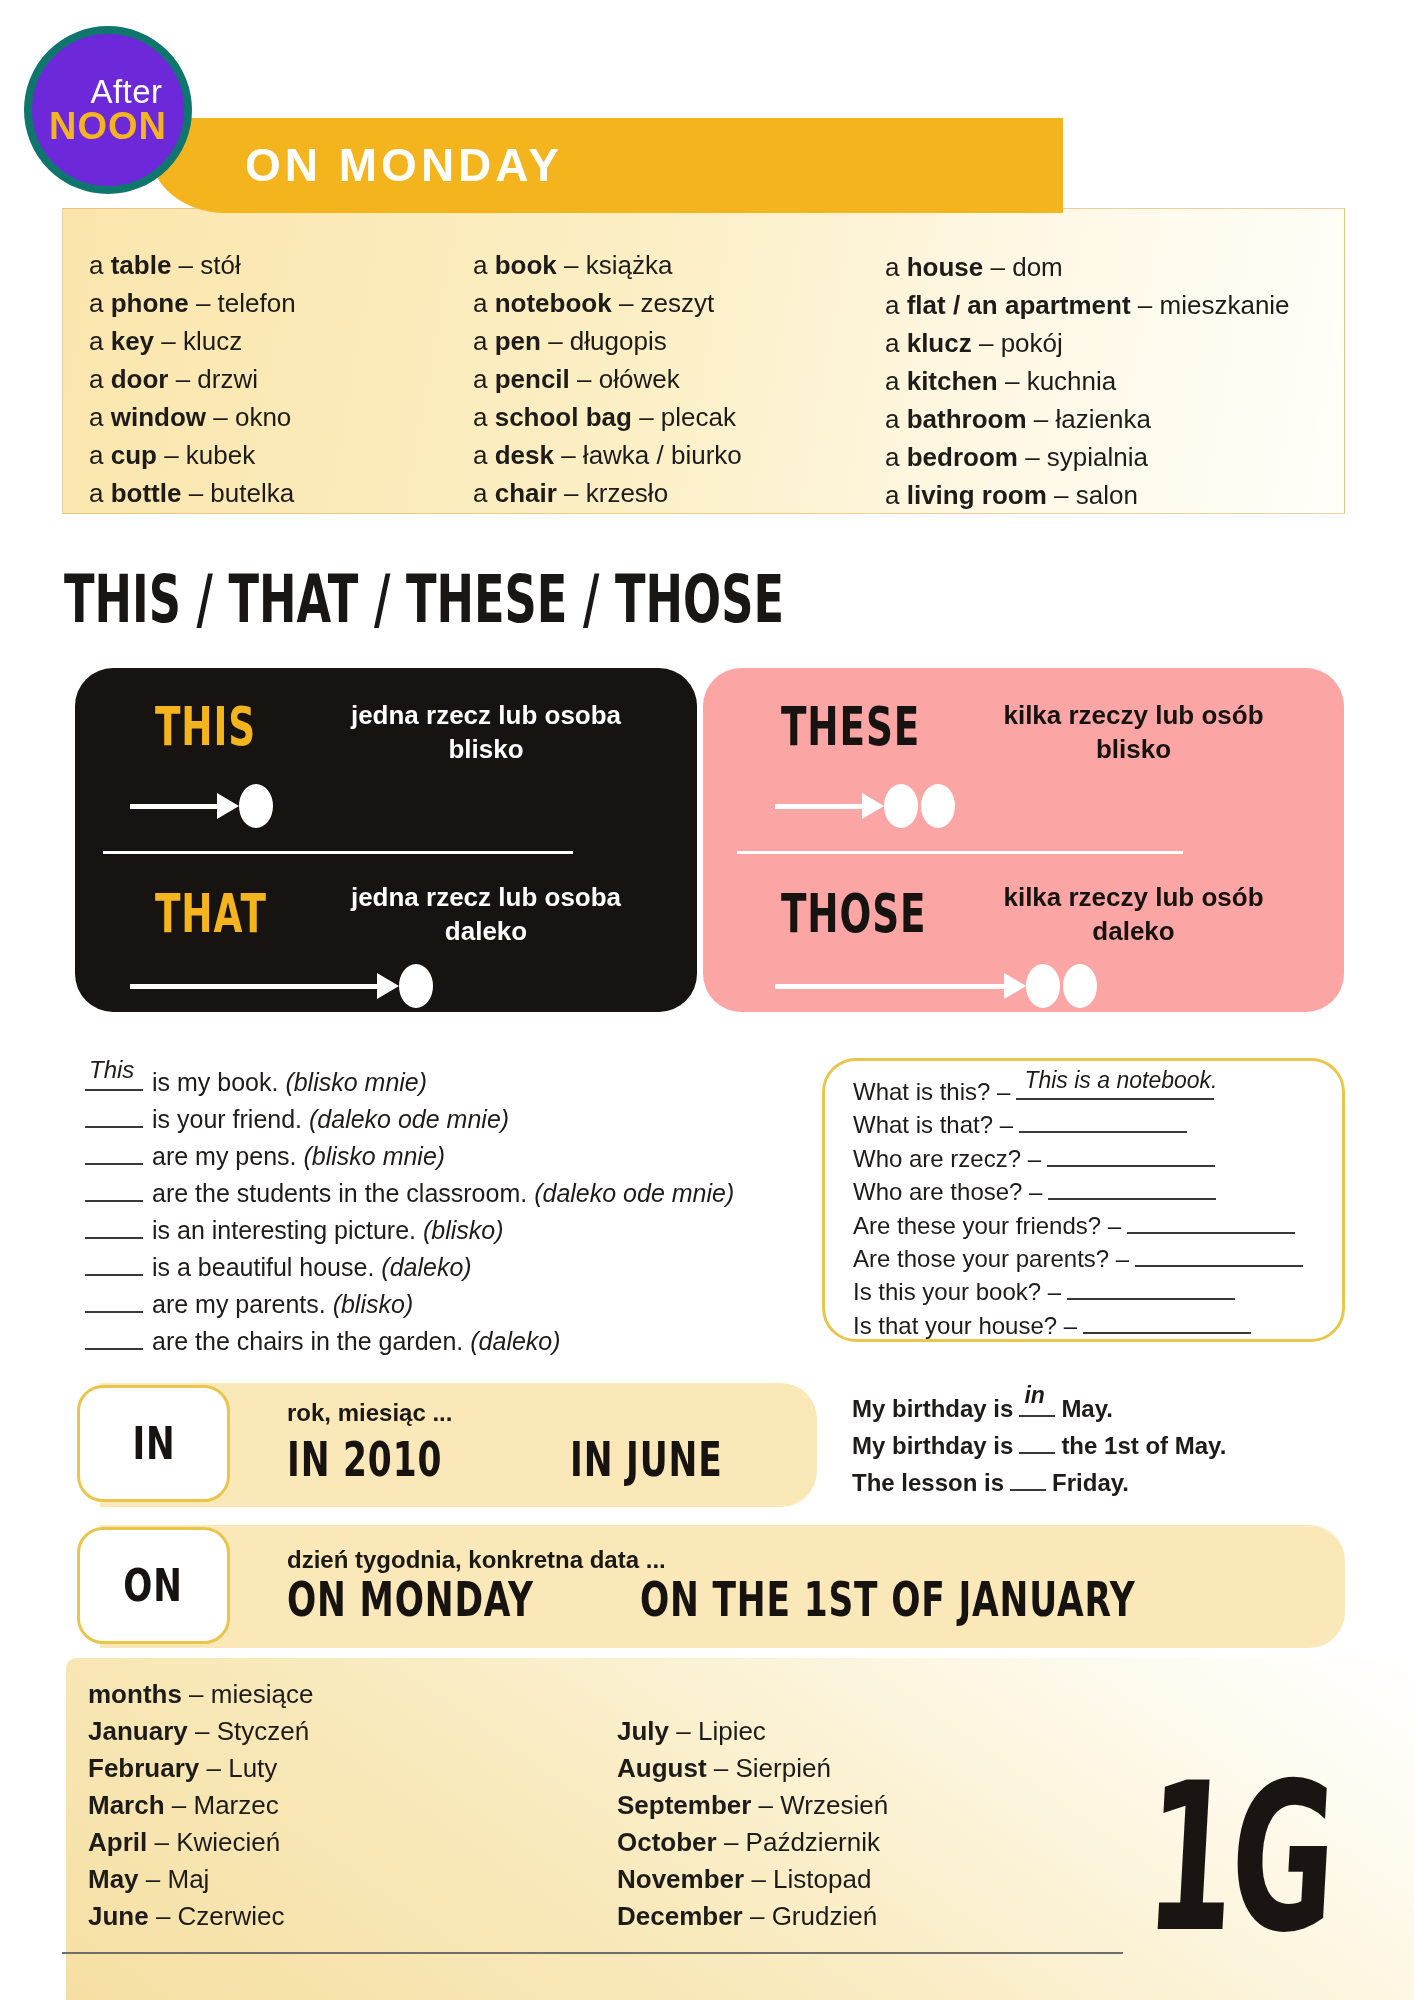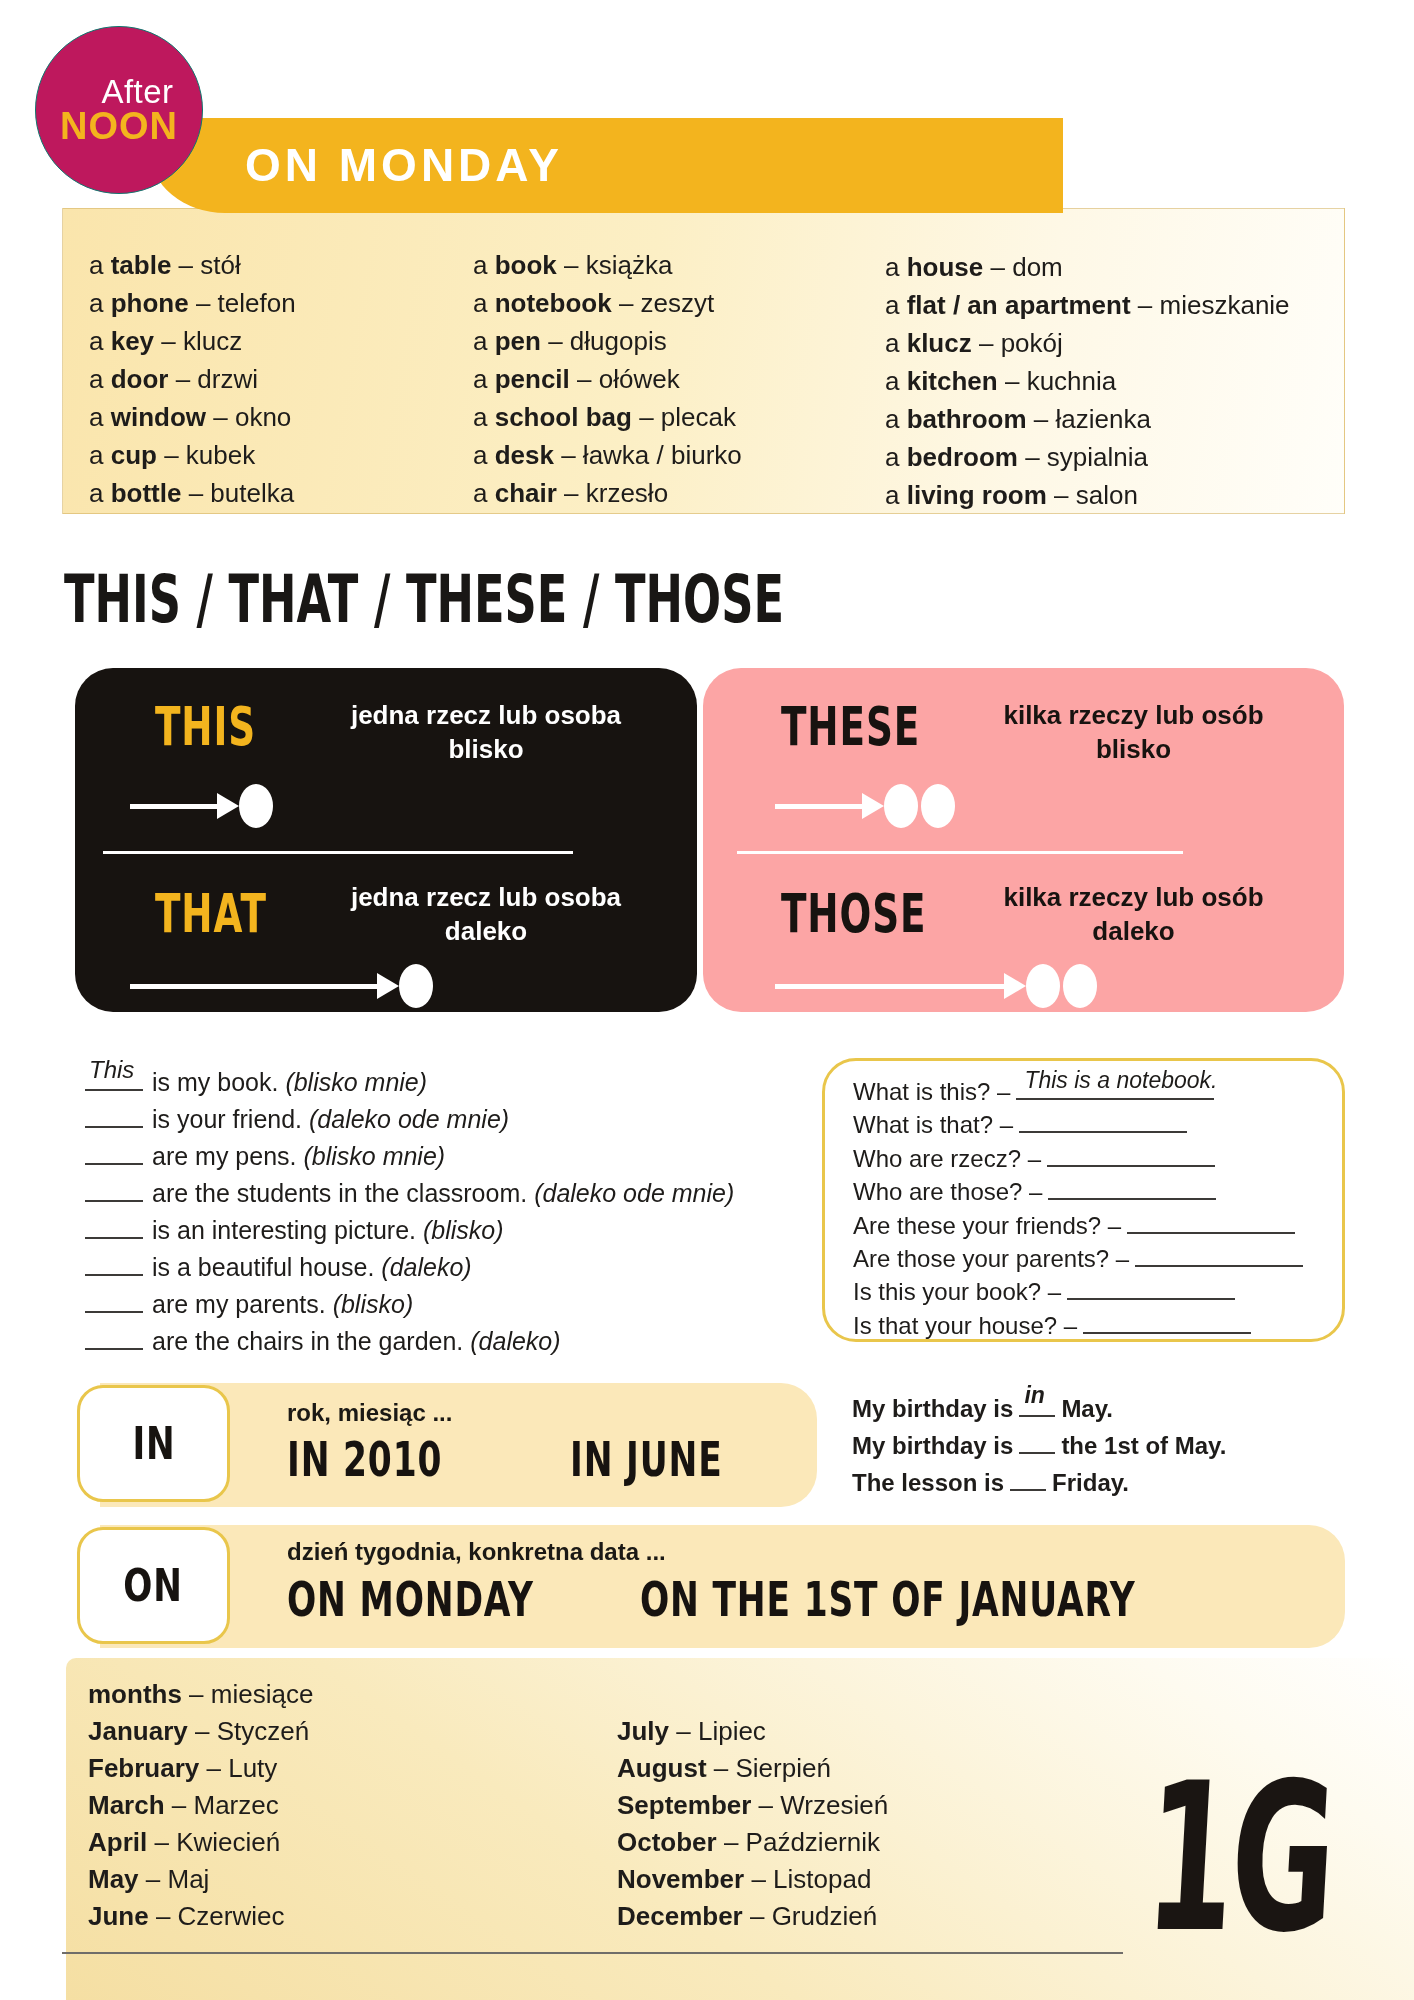--- a/index.html
+++ b/index.html
@@ -1,22 +1,22 @@
 <!DOCTYPE html>
 <html><head>
 <meta charset="utf-8">
 <style>
   html,body{margin:0;padding:0;background:#ffffff;}
   .page{position:relative;width:1414px;height:2000px;background:#fff;overflow:hidden;
         font-family:"Liberation Sans",sans-serif;color:#1e1c1a;}
   b{font-weight:700;}
 
   
-  .logo{position:absolute;left:35px;top:26px;width:168px;height:168px;border-radius:50%;
-        background:#be185d;border:1px solid #0f766e;box-sizing:border-box;z-index:6;
+  .logo{position:absolute;left:24px;top:26px;width:168px;height:168px;border-radius:50%;
+        background:#6d28d9;border:8px solid #0f766e;box-sizing:border-box;z-index:6;
         display:flex;flex-direction:column;align-items:center;justify-content:center;}
   .logo-line1{display:flex;align-items:center;gap:3px;color:#fff;font-size:33px;font-weight:400;letter-spacing:.5px;}
   .logo-line2{color:#F3B41E;font-size:38px;font-weight:800;letter-spacing:1px;margin-top:-6px;}
 
   
   .header-bar{position:absolute;left:150px;top:118px;width:913px;height:95px;background:#F3B41E;
               border-bottom-left-radius:75px 62px;z-index:3;}
   .header-title{position:absolute;left:95px;top:0;line-height:95px;font-size:46px;font-weight:800;
                 color:#fff;letter-spacing:4px;}
 
@@ -244,21 +244,21 @@
     <span class="prep-label">IN</span>
   </div>
 
   <div class="practice" id="practice">
       <div class="pline">My birthday is<span class="blank pblank"><span class="ans">in</span></span>May.</div>
       <div class="pline">My birthday is<span class="blank pblank"></span>the 1st of May.</div>
       <div class="pline">The lesson is<span class="blank pblank"></span>Friday.</div>
     </div>
 
   <div class="band band-on">
-    <span class="rule" style="left:187px;top:13px;">dzień tygodnia, konkretna data ...</span>
+    <span class="rule" style="left:187px;top:21px;">dzień tygodnia, konkretna data ...</span>
     <span class="grunge" style="left:187px;top:50px;">ON MONDAY</span>
     <span class="grunge" style="left:540px;top:50px;">ON THE 1ST OF JANUARY</span>
   </div>
   <div class="prep-box prep-box-on">
     <span class="prep-label">ON</span>
   </div>
 
   <div class="months-bg"></div>
   <div class="mcol" id="mcol0">
       <div class="mitem"><b>months</b> – miesiące</div>

